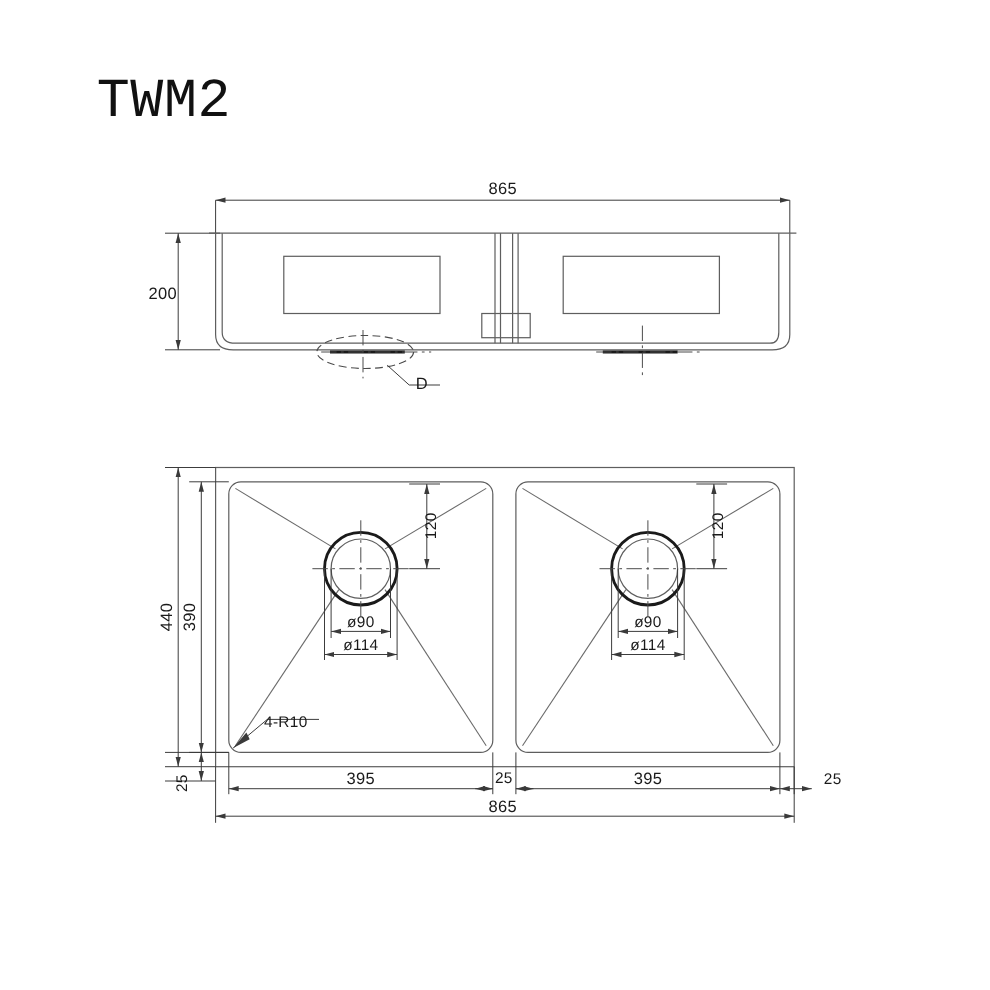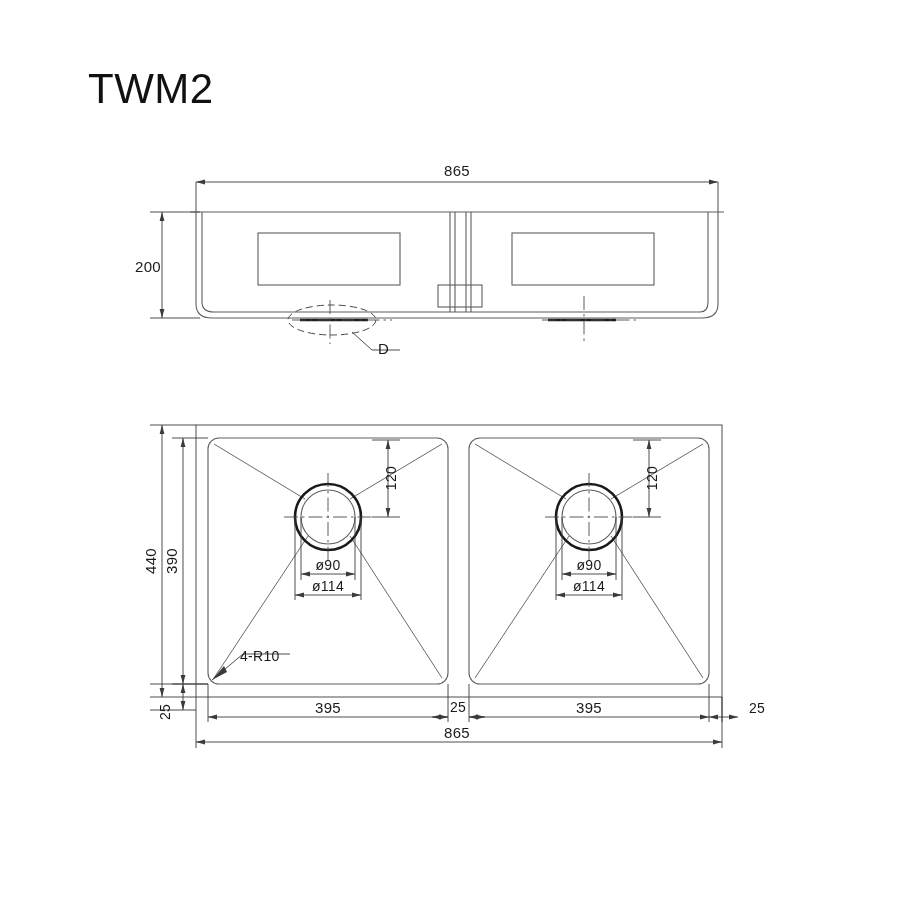--- a/index.html
+++ b/index.html
@@ -17,25 +17,25 @@
   #sheet {
     position: relative;
     width: 900px;
     height: 900px;
     background: #ffffff;
   }
   #title {
     position: absolute;
     left: 88px;
     top: 68px;
-    font-size: 42px;
+    font-size: 50px;
     font-weight: 400;
     letter-spacing: 0.5px;
     color: #111111;
-    font-family: Liberation Sans, sans-serif;
+    font-family: Liberation Mono, monospace;
     line-height: 1;
     white-space: pre;
   }
   svg#drawing {
     position: absolute;
     left: 0;
     top: 0;
     width: 900px;
     height: 900px;
   }

